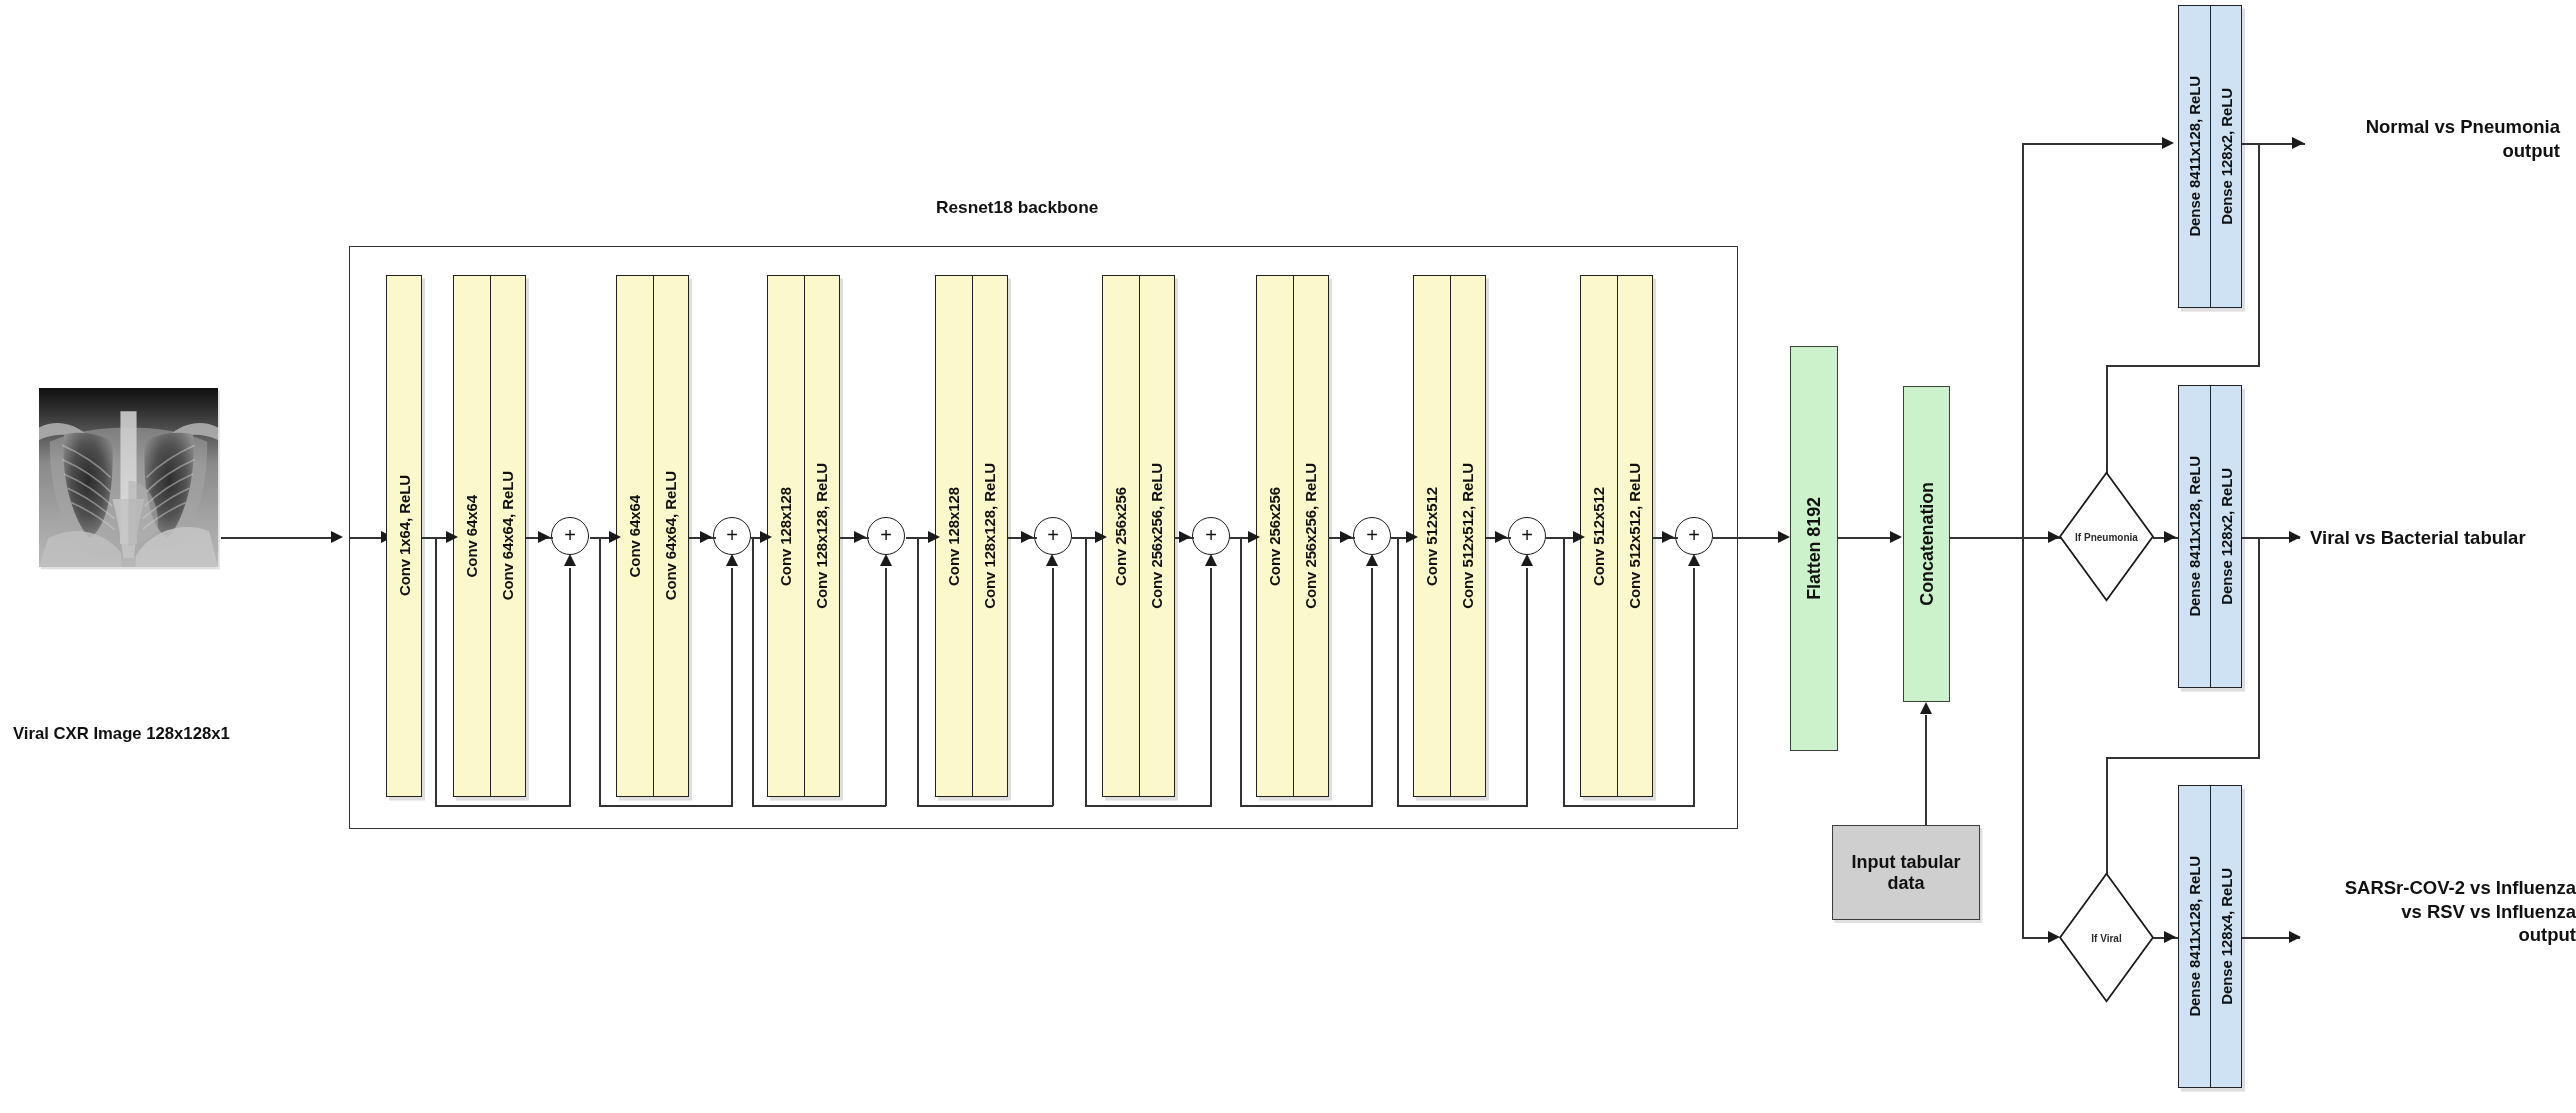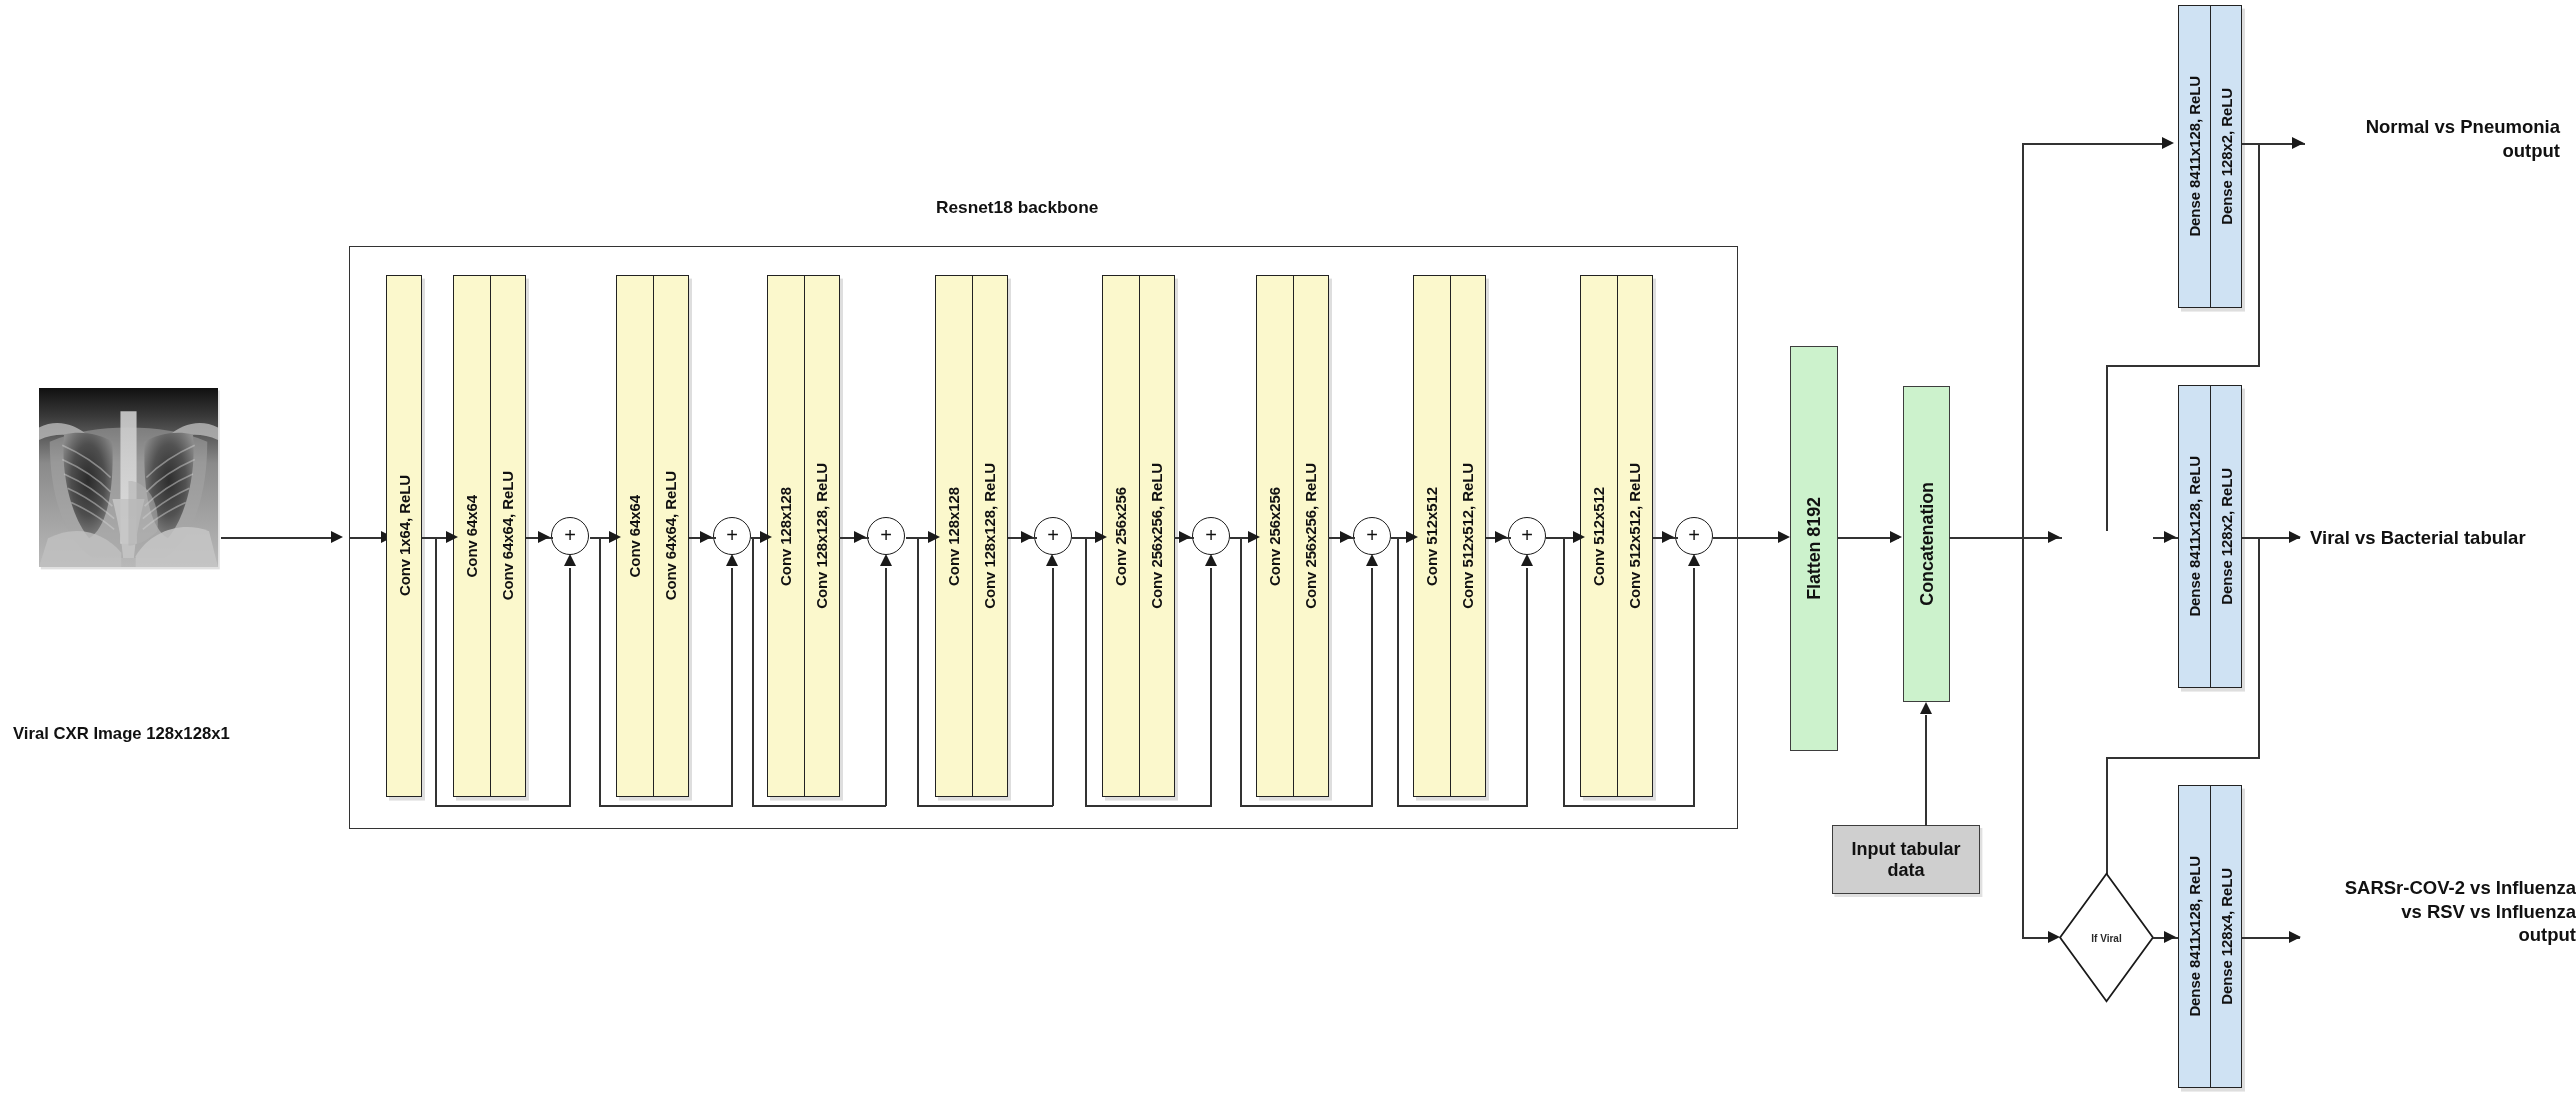--- a/index.html
+++ b/index.html
@@ -335,21 +335,21 @@
     <span class="panel-label">Flatten 8192</span>
   </div>
 
   <div class="hline" style="left:1838px;top:537px;width:61px;"></div>
   <div class="arrow-r" style="left:1890px;top:531px;"></div>
 
   <div class="flatten" style="left:1903px;top:386px;width:47px;height:316px;">
     <span class="panel-label">Concatenation</span>
   </div>
 
-  <div class="greybox" style="left:1832px;top:825px;width:148px;height:69px;">
+  <div class="greybox" style="left:1832px;top:825px;width:148px;height:95px;">
     <span>Input tabular data</span>
   </div>
   <div class="vline" style="left:1925px;top:715px;height:111px;"></div>
   <div class="arrow-u" style="left:1920px;top:702px;"></div>
 
   <div class="hline" style="left:1949px;top:537px;width:113px;"></div>
 
   <div class="vline" style="left:2022px;top:143px;height:796px;"></div>
 
   <div class="hline" style="left:2022px;top:143px;width:143px;"></div>
@@ -370,20 +370,26 @@
     <div>Normal vs Pneumonia</div>
     <div>output</div>
   </div>
 
   <div class="vline" style="left:2258px;top:143px;height:224px;"></div>
   <div class="hline" style="left:2106px;top:365px;width:154px;"></div>
   <div class="vline" style="left:2106px;top:365px;height:166px;"></div>
 
   <div class="hline" style="left:2022px;top:537px;width:31px;"></div>
   <div class="arrow-r" style="left:2048px;top:531px;"></div>
+  <div class="diamond-wrap" style="left:2058px;top:471px;width:97px;height:131px;">
+    <svg viewBox="0 0 162 220" width="97" height="131">
+      <polygon points="81,3 159,110 81,217 3,110" fill="#ffffff" stroke="#1a1a1a" stroke-width="3"></polygon>
+    </svg>
+    <div class="diamond-label">If Pneumonia</div>
+  </div>
   <div class="hline" style="left:2153px;top:537px;width:26px;"></div>
   <div class="arrow-r" style="left:2164px;top:531px;"></div>
 
   <div class="panel-group dense" style="left:2178px;top:385px;width:64px;height:303px;">
     <div class="panel" style="width:50%;">
       <span class="panel-label">Dense 8411x128, ReLU</span>
       </div>
     <div class="panel" style="width:50%;">
       <span class="panel-label">Dense 128x2, ReLU</span>
       </div>

